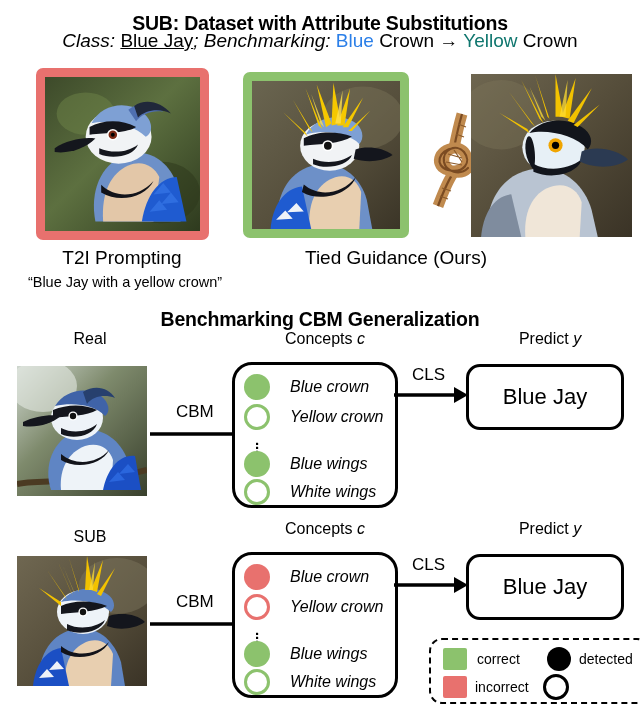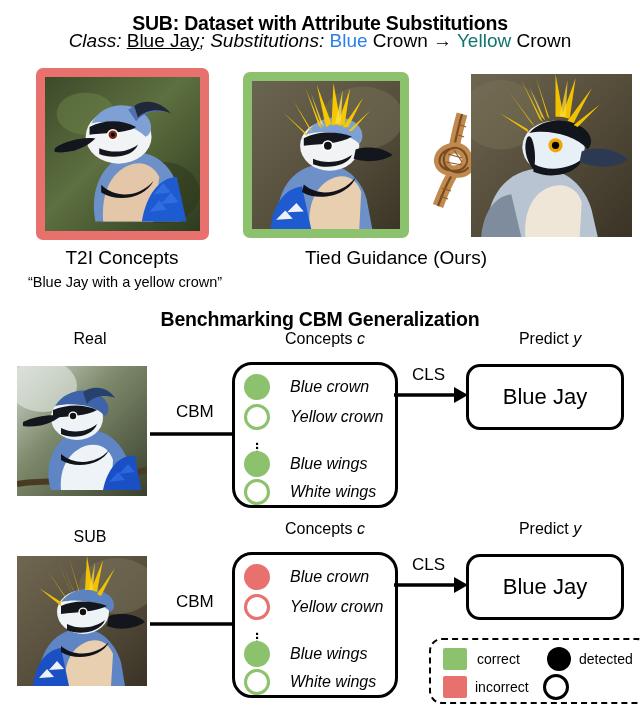--- a/index.html
+++ b/index.html
@@ -64,21 +64,21 @@
   .legdot.hollow{background:#fff;border:3px solid #000;}
 </style>
 </head>
 <body>
 
 <div class="abs title-main" style="left:0;top:2px;">SUB: Dataset with Attribute Substitutions</div>
 
 <div class="abs subtitle" style="left:0;top:30px;">
   <span class="ital">Class:</span>
   <span class="und">Blue Jay</span><span class="ital">;</span>
-  <span class="ital">Substitutions:</span>
+  <span class="ital">Benchmarking:</span>
   <span style="color:#2b7fe8">Blue</span>
   <span>Crown</span>
   <span>→</span>
   <span style="color:#0f766e">Yellow</span>
   <span>Crown</span>
 </div>
 
 <div class="panel red" style="left:36px;top:68px;width:173px;height:172px;">
   <div class="photo">
     <svg viewBox="0 0 160 160" width="100%" height="100%" preserveAspectRatio="none">
@@ -110,21 +110,21 @@
       <path d="M56 74 C70 80 86 78 96 70 C92 82 70 86 56 80 Z" fill="#14161d"></path>
 
       <path d="M10 74 C22 66 40 62 52 64 C42 74 26 80 10 78 Z" fill="#14161d"></path>
 
       <circle cx="70" cy="60" r="6" fill="#fff"></circle>
       <circle cx="70" cy="60" r="4.4" fill="#7c2a14"></circle>
       <circle cx="70" cy="60" r="2" fill="#000"></circle>
     </svg>
   </div>
 </div>
-<div class="abs caption" style="left:12px;top:247px;width:220px;">T2I Concepts</div>
+<div class="abs caption" style="left:12px;top:247px;width:220px;">T2I Prompting</div>
 <div class="abs quote" style="left:0px;top:274px;width:250px;text-align:center;">“Blue Jay with a yellow crown”</div>
 
 <div class="panel green" style="left:243px;top:72px;width:166px;height:166px;">
   <div class="photo">
     <svg viewBox="0 0 160 160" width="100%" height="100%" preserveAspectRatio="none">
       <defs>
         <linearGradient id="bgB" x1="0" y1="0" x2="1" y2="1">
           <stop offset="0%" stop-color="#6a6550"></stop>
             <stop offset="55%" stop-color="#564f3c"></stop>
           <stop offset="100%" stop-color="#3b3527"></stop>

